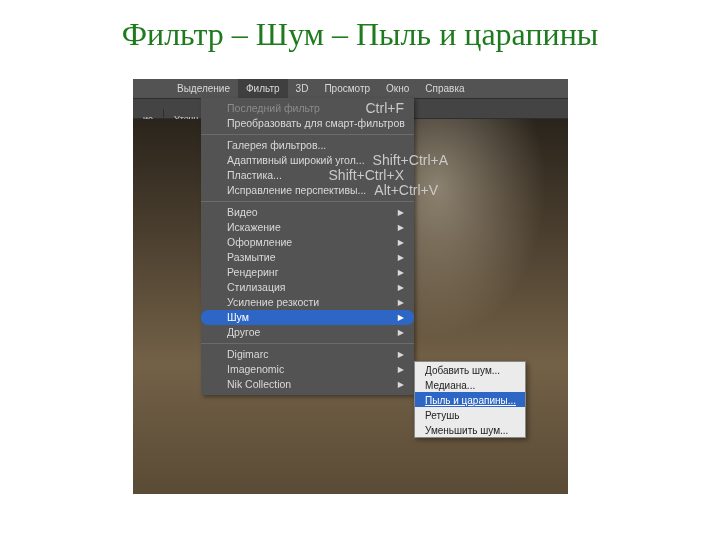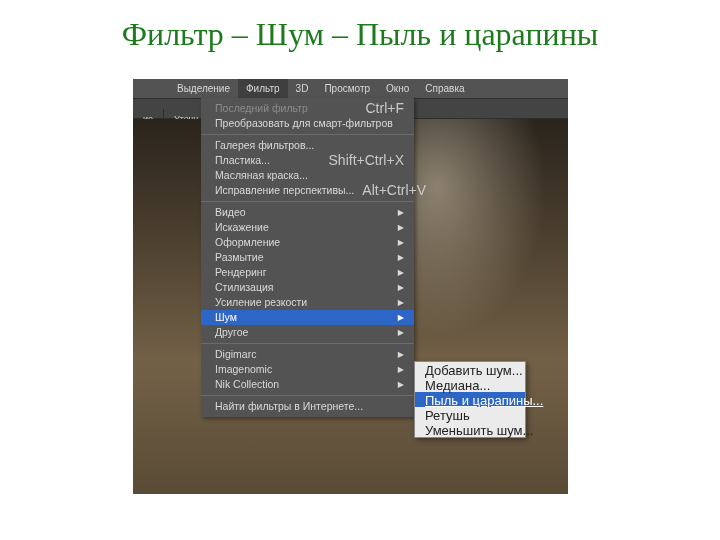--- a/index.html
+++ b/index.html
@@ -18,28 +18,28 @@
   .canvas-bg { position:absolute; inset:0;
     background:
       radial-gradient(ellipse 180px 250px at 70% 18%, rgba(236,224,200,0.45), transparent 60%),
       radial-gradient(circle 120px at 50% 130%, #2e1a12 0%, #3a2418 55%, transparent 70%),
       linear-gradient(180deg,#2a241c 0%, #4a3e2e 30%, #736147 65%, #5a4b36 100%);
   }
   
   .dropdown { position:absolute; left:68px; top:19px; width:213px; background:#535353; font-size:10.5px; color:#d9d9d9; box-shadow:2px 2px 4px rgba(0,0,0,0.4); }
   .dropdown .grp { border-bottom:1px solid #6b6b6b; padding:3px 0; }
   .dropdown .grp:last-child { border-bottom:none; }
-  .dropdown .row { display:flex; align-items:center; justify-content:space-between; padding:1px 10px 1px 14px; height:15px; line-height:15px; cursor:default; white-space:nowrap; }
+  .dropdown .row { display:flex; align-items:center; justify-content:space-between; padding:1px 10px 1px 26px; height:15px; line-height:15px; cursor:default; white-space:nowrap; }
   .dropdown .row.disabled { color:#8b8b8b; }
-  .dropdown .row.hl { background:#2d66c4; color:#fff; }
+  .dropdown .row.hl { background:#2d66c4; color:#fff;border-radius:7px; }
   .dropdown .sc { color:#c9c9c9; font-size:14px; padding-left:8px; }
   .dropdown .arrow { font-size:8px; }
   .dropdown .row.hl .sc, .dropdown .row.hl .arrow { color:#fff; }
   
-  .submenu { position:absolute; left:281px; top:282px; width:112px; background:#ebebeb; font-size:13px; color:#222; box-shadow:2px 2px 5px rgba(0,0,0,0.4); border:1px solid #888; }
+  .submenu { position:absolute; left:281px; top:282px; width:112px; background:#ebebeb; font-size:10px; color:#222; box-shadow:2px 2px 5px rgba(0,0,0,0.4); border:1px solid #888; }
   .submenu .row { padding:1px 10px; height:15px; line-height:15px; white-space:nowrap; cursor:default; }
   .submenu .row.hl { background:#2d66c4; color:#fff;text-decoration:underline; }
 </style>
 </head>
 <body>
 
 <div class="slide-title">Фильтр – Шум – Пыль и царапины</div>
 
 <div class="ps-window">
 
@@ -69,25 +69,26 @@
         </div>
         <div class="row">
           <span>Преобразовать для смарт-фильтров</span>
         </div>
       </div>
       <div class="grp">
         <div class="row">
           <span>Галерея фильтров...</span>
         </div>
         <div class="row">
+          <span>Адаптивный широкий угол...</span>
+          <span class="sc">Shift+Ctrl+A</span>
+        </div>
+        <div class="row">
           <span>Пластика...</span>
           <span class="sc">Shift+Ctrl+X</span>
-        </div>
-        <div class="row">
-          <span>Масляная краска...</span>
         </div>
         <div class="row">
           <span>Исправление перспективы...</span>
           <span class="sc">Alt+Ctrl+V</span>
         </div>
       </div>
       <div class="grp">
         <div class="row">
           <span>Видео</span>
           <span class="arrow">▶</span>
@@ -132,25 +133,20 @@
         </div>
         <div class="row">
           <span>Imagenomic</span>
           <span class="arrow">▶</span>
         </div>
         <div class="row">
           <span>Nik Collection</span>
           <span class="arrow">▶</span>
         </div>
       </div>
-      <div class="grp">
-        <div class="row">
-          <span>Найти фильтры в Интернете...</span>
-        </div>
-      </div>
     </div>
 
   <div class="submenu" id="noise-submenu">
       <div class="row">Добавить шум...</div>
       <div class="row">Медиана...</div>
       <div class="row hl">Пыль и царапины...</div>
       <div class="row">Ретушь</div>
       <div class="row">Уменьшить шум...</div>
     </div>
 

